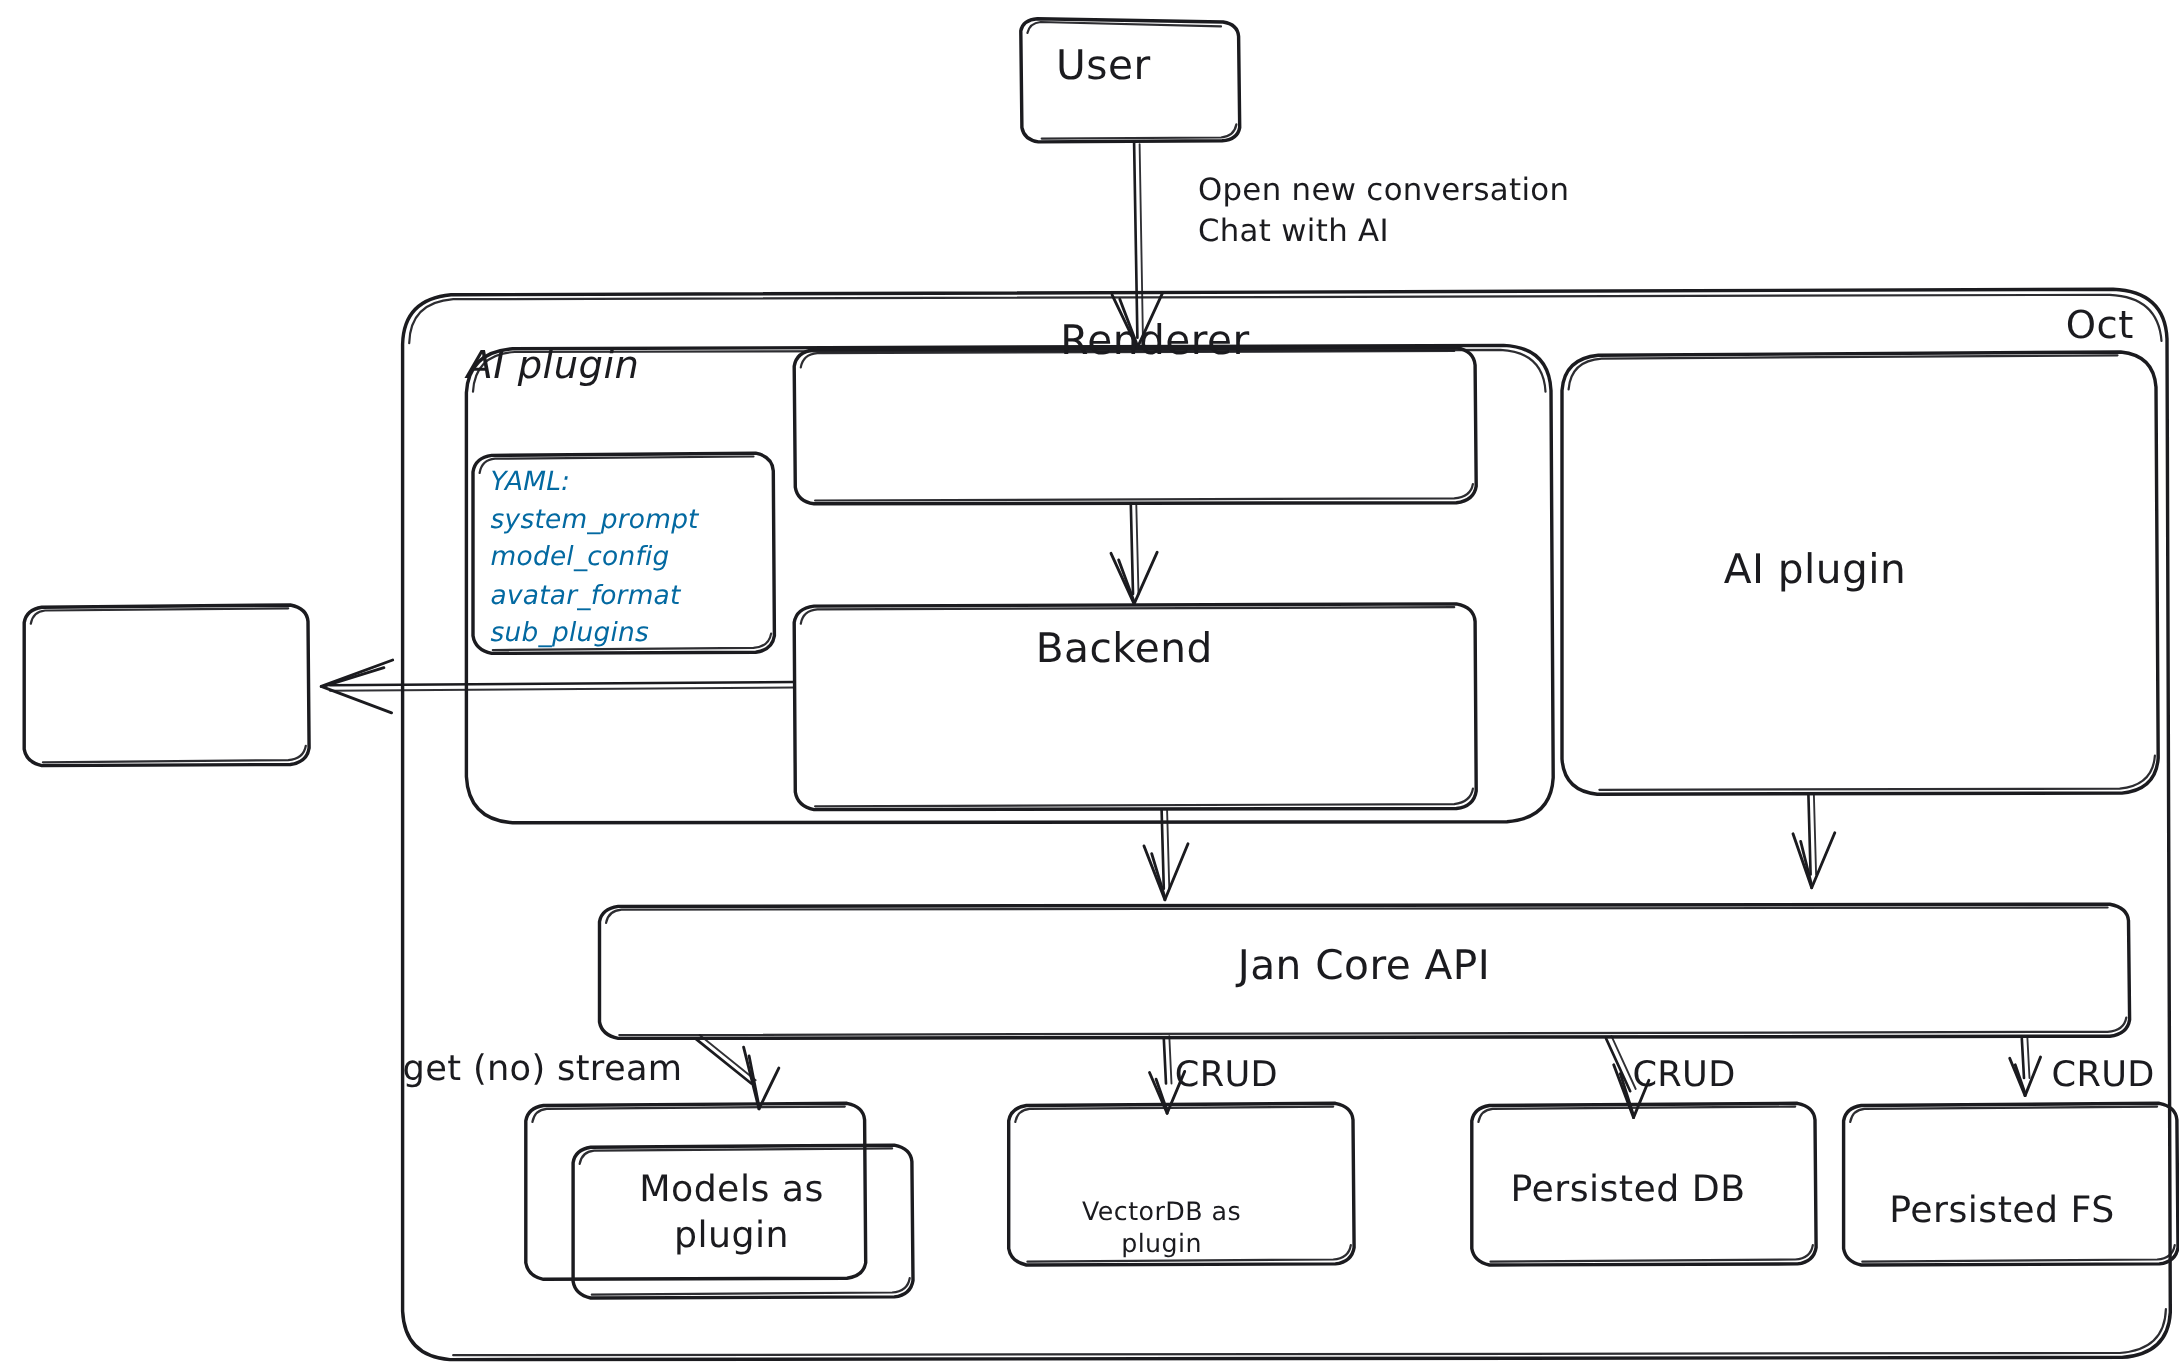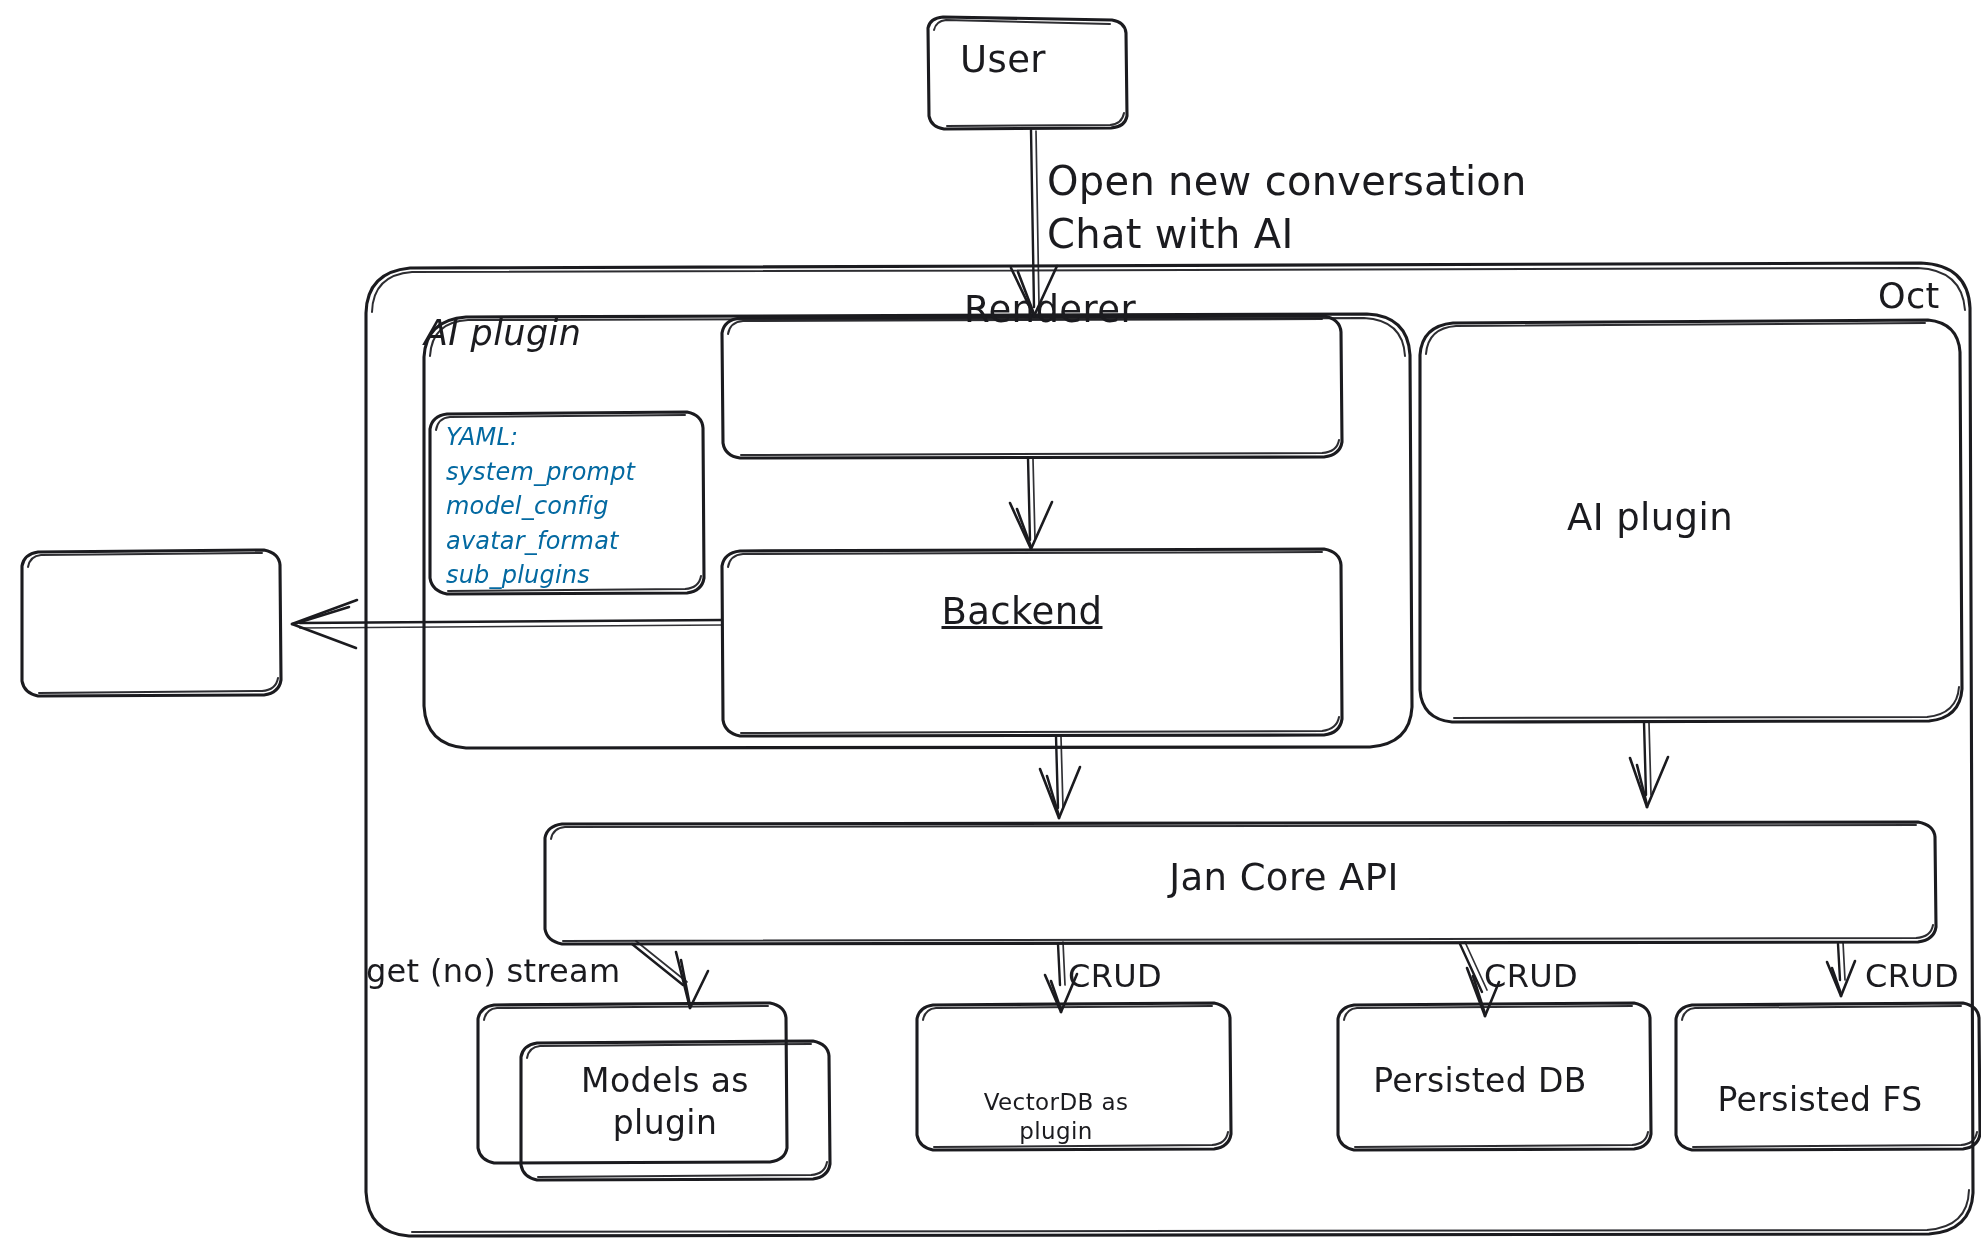--- a/index.html
+++ b/index.html
@@ -40,23 +40,23 @@
     font-family: "DejaVu Sans", sans-serif;
     text-align: center;
     white-space: pre-line;
     line-height: 1.28;
     letter-spacing: .4px;
     pointer-events: none;
     user-select: none;
   }
   .lbl-user       { left: 903px;  top: 36px;   width: 200px; font-size: 37px; }
   .lbl-renderer   { left: 740px;  top: 286px;  width: 620px; font-size: 37px; }
-  .lbl-backend    { left: 712px;  top: 588px;  width: 620px; font-size: 37px; text-decoration: underline; }
+  .lbl-backend    { left: 712px;  top: 566px;  width: 620px; font-size: 37px; }
   .lbl-aiplugin-r { left: 1430px; top: 494px;  width: 440px; font-size: 37px; }
-  .lbl-core       { left: 545px;  top: 854px;  width: 1390px; font-size: 37px; padding-left: 44px; }
+  .lbl-core       { left: 545px;  top: 854px;  width: 1390px; font-size: 37px; }
   .lbl-models     { left: 520px;  top: 1060px; width: 290px; font-size: 33px; }
   .lbl-vector     { left: 906px;  top: 1088px; width: 300px; font-size: 23px; }
   .lbl-pdb        { left: 1330px; top: 1060px; width: 300px; font-size: 33px; text-align: center; }
   .lbl-pfs        { left: 1670px; top: 1060px; width: 300px; font-size: 33px; margin-top: 19px; }
   .lbl-docsrc     { left: 14px;   top: 597px;  width: 270px; font-size: 35px; }
 
   .container-label {
     position: absolute;
     color: #1b1b1f;
     font-family: "DejaVu Sans", sans-serif;
@@ -71,21 +71,21 @@
   .edge-label {
     position: absolute;
     color: #1b1b1f;
     font-family: "DejaVu Sans", sans-serif;
     white-space: pre-line;
     line-height: 1.32;
     letter-spacing: .3px;
     pointer-events: none;
     user-select: none;
   }
-  .lbl-openchat   { left: 1047px; top: 155px;  font-size: 40px; }
+  .lbl-openchat   { left: 1089px; top: 155px;  font-size: 28px; }
   .lbl-getstream  { left: 366px;  top: 950px;  font-size: 32px; }
   .lbl-crud1      { left: 1068px; top: 955px;  font-size: 32px; }
   .lbl-crud2      { left: 1484px; top: 955px;  font-size: 32px; }
   .lbl-crud3      { left: 1865px; top: 955px;  font-size: 32px; }
 
   .yaml-block {
     position: absolute;
     left: 446px;
     top: 420px;
     width: 250px;

